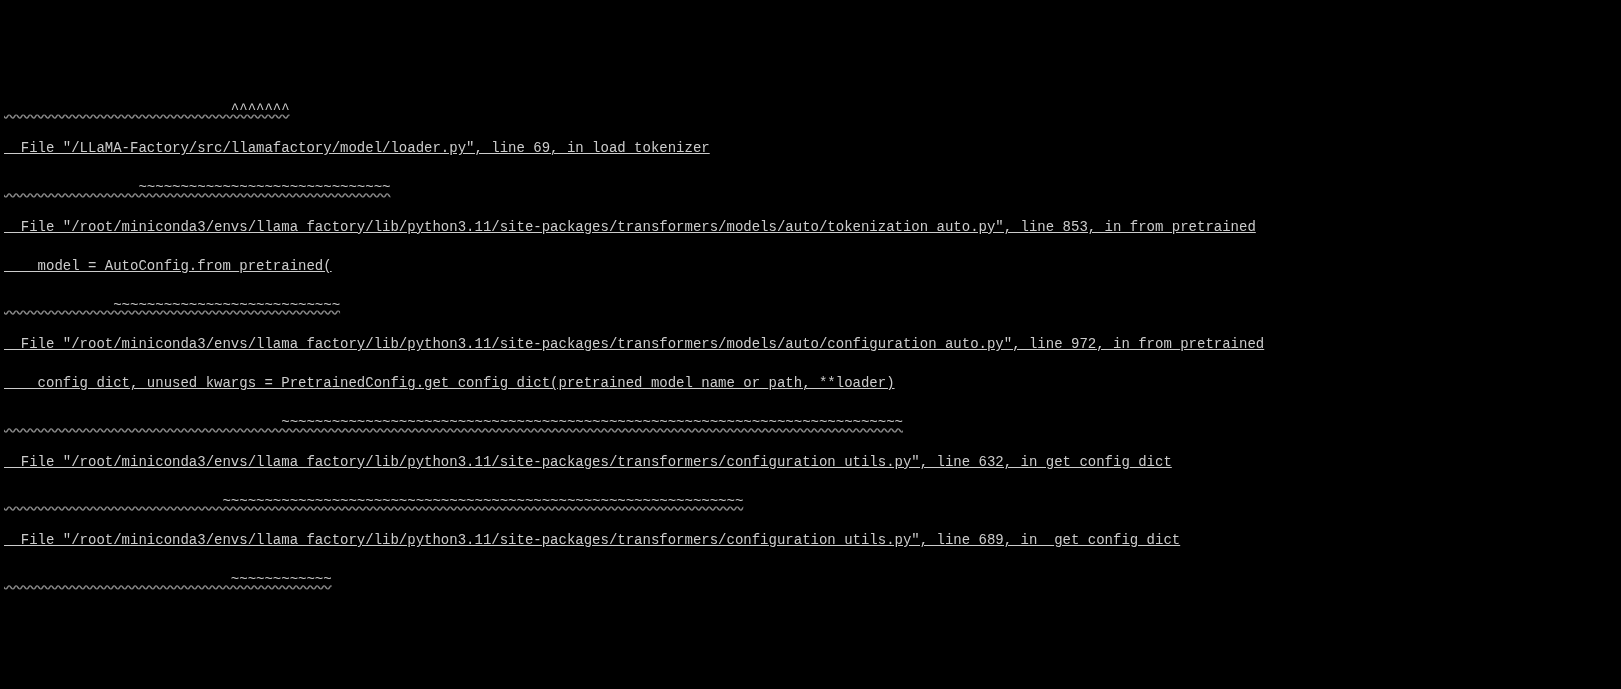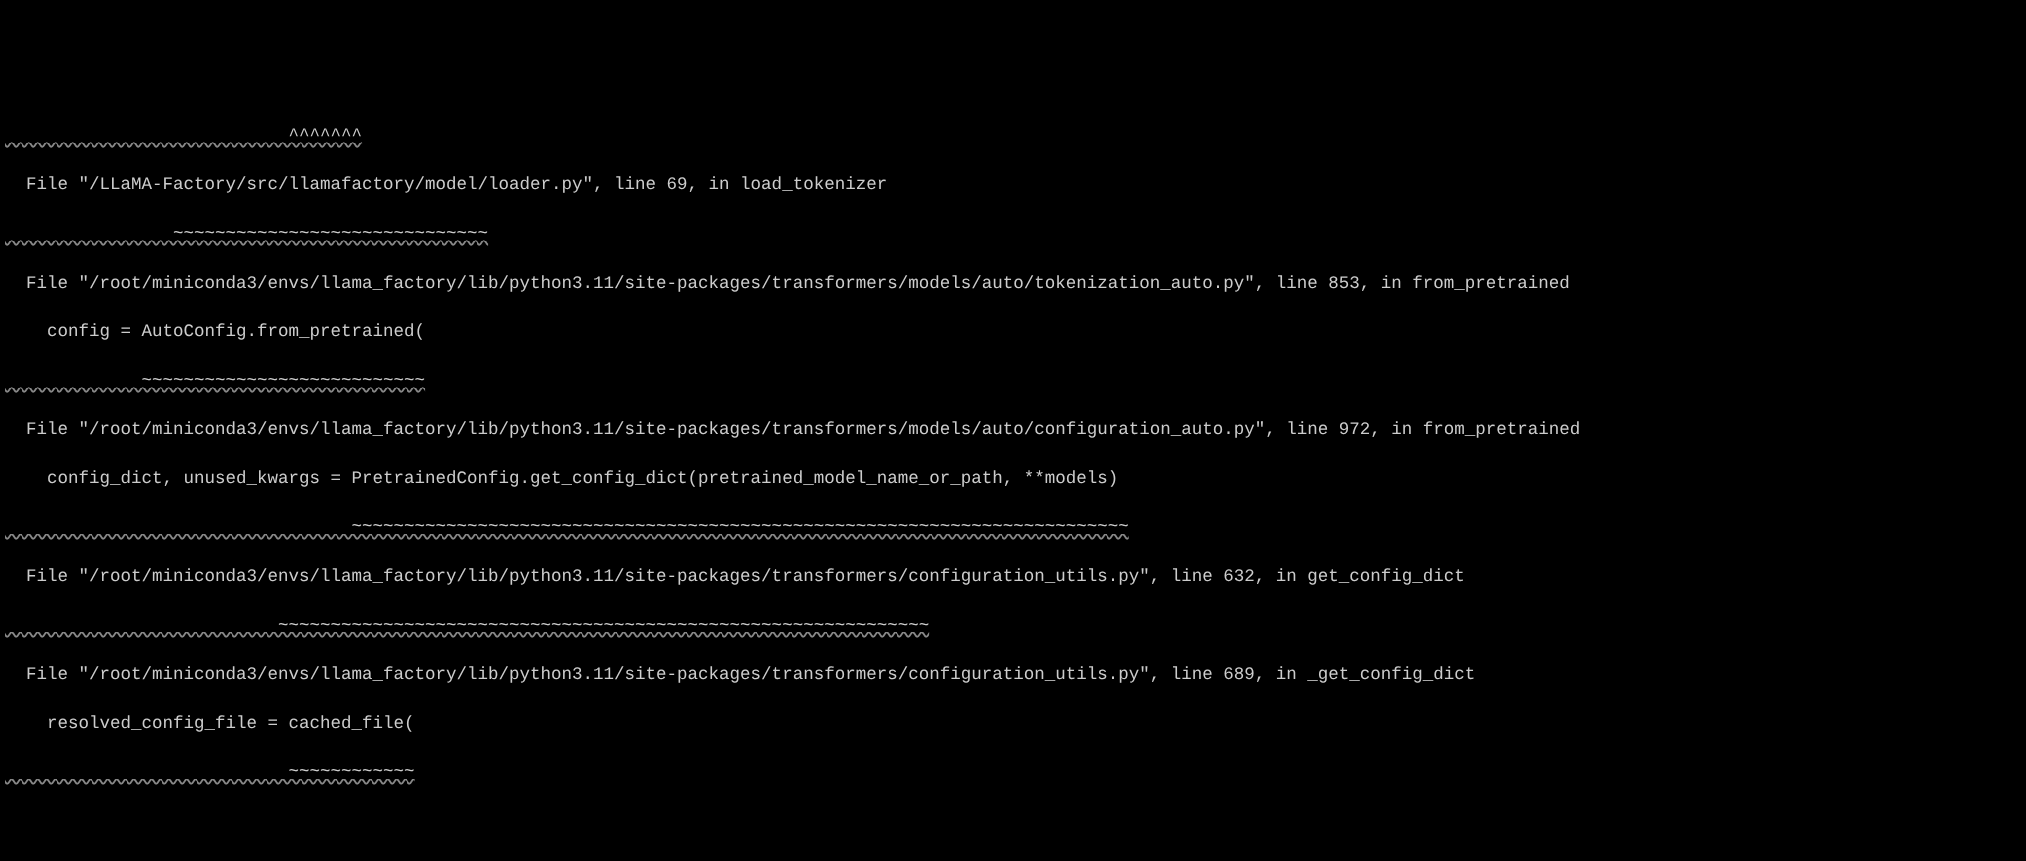--- a/index.html
+++ b/index.html
@@ -18,45 +18,45 @@
       width: 1621px;
       height: 689px;
       padding: 2px 4px;
     }
     .terminal {
       position: relative;
     }
     .line {
       white-space: pre;
       min-height: 19px;
+      text-decoration: underline;
     }
     .wavy-underline {
       text-decoration: underline wavy #888;
       text-decoration-skip-ink: none;
     }
   </style>
 </head>
 <body>
 
 
 
 <div class="terminal">
 <div class="line wavy-underline">                           ^^^^^^^</div>
 <div class="line">  File "/LLaMA-Factory/src/llamafactory/model/loader.py", line 69, in load_tokenizer</div>
 <div class="line wavy-underline">                ~~~~~~~~~~~~~~~~~~~~~~~~~~~~~~</div>
 <div class="line">  File "/root/miniconda3/envs/llama_factory/lib/python3.11/site-packages/transformers/models/auto/tokenization_auto.py", line 853, in from_pretrained</div>
-<div class="line">    config = AutoConfig.from_pretrained(</div>
+<div class="line">    model = AutoConfig.from_pretrained(</div>
 <div class="line wavy-underline">             ~~~~~~~~~~~~~~~~~~~~~~~~~~~</div>
 <div class="line">  File "/root/miniconda3/envs/llama_factory/lib/python3.11/site-packages/transformers/models/auto/configuration_auto.py", line 972, in from_pretrained</div>
-<div class="line">    config_dict, unused_kwargs = PretrainedConfig.get_config_dict(pretrained_model_name_or_path, **models)</div>
+<div class="line">    config_dict, unused_kwargs = PretrainedConfig.get_config_dict(pretrained_model_name_or_path, **loader)</div>
 <div class="line wavy-underline">                                 ~~~~~~~~~~~~~~~~~~~~~~~~~~~~~~~~~~~~~~~~~~~~~~~~~~~~~~~~~~~~~~~~~~~~~~~~~~</div>
 <div class="line">  File "/root/miniconda3/envs/llama_factory/lib/python3.11/site-packages/transformers/configuration_utils.py", line 632, in get_config_dict</div>
 <div class="line wavy-underline">                          ~~~~~~~~~~~~~~~~~~~~~~~~~~~~~~~~~~~~~~~~~~~~~~~~~~~~~~~~~~~~~~</div>
 <div class="line">  File "/root/miniconda3/envs/llama_factory/lib/python3.11/site-packages/transformers/configuration_utils.py", line 689, in _get_config_dict</div>
-<div class="line">    resolved_config_file = cached_file(</div>
 <div class="line wavy-underline">                           ~~~~~~~~~~~~</div>
 
 
 
 
 
 
 
 
 

